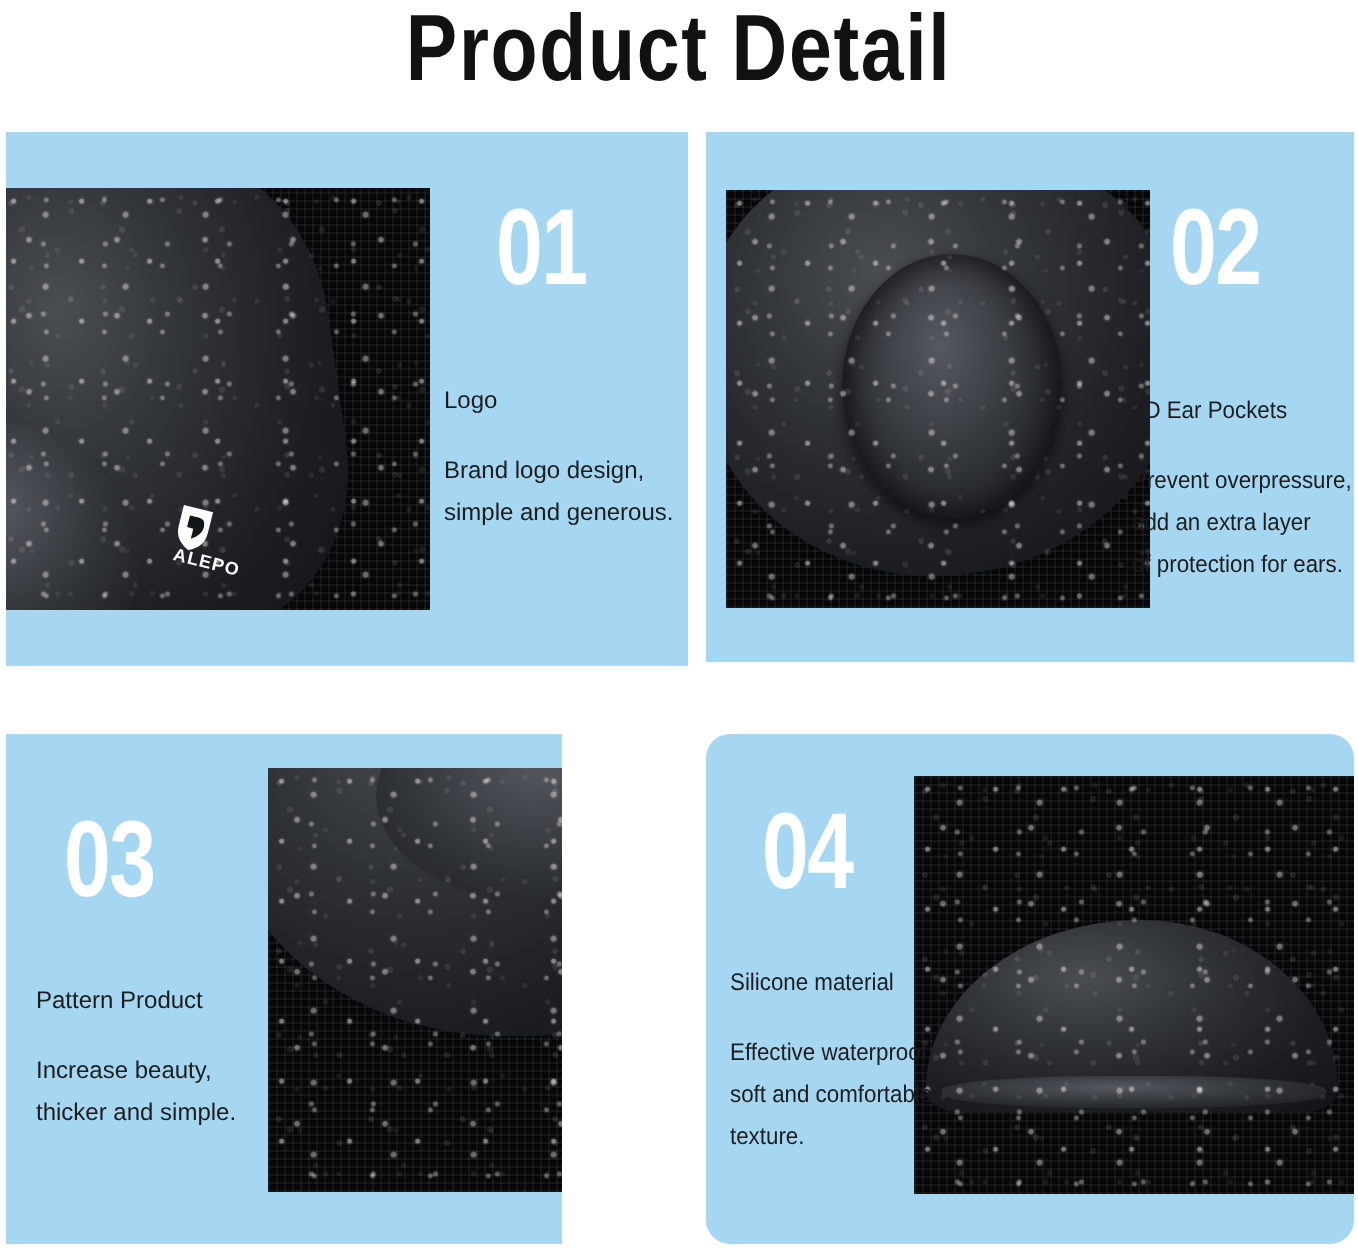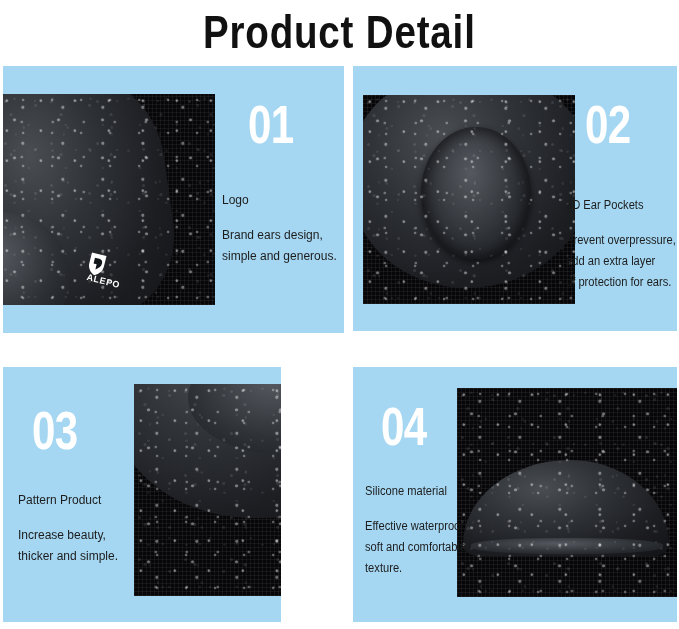--- a/index.html
+++ b/index.html
@@ -16,21 +16,21 @@
   }
 
   
   .title-bar {
     position: absolute;
     left: 0;
     top: 0;
     width: 679px;
     height: 62px;
     display: flex;
-    align-items: center;
+    align-items: flex-start;
     justify-content: center;
   }
   .title-text {
     font-family: "Liberation Sans Narrow", "Liberation Sans", sans-serif;
     font-weight: bold;
     font-size: 47px;
     letter-spacing: 1px;
     color: #111111;
     transform: scaleX(0.82);
     transform-origin: center center;
@@ -40,21 +40,21 @@
 
   
   .panel {
     position: absolute;
     background: #a5d7f2;
     overflow: hidden;
   }
   .panel-01 { left: 3px;   top: 66px;  width: 341px; height: 267px; }
   .panel-02 { left: 353px; top: 66px;  width: 324px; height: 265px; }
   .panel-03 { left: 3px;   top: 367px; width: 278px; height: 255px; }
-  .panel-04 { left: 353px; top: 367px; width: 324px; height: 255px; }
+  .panel-04 { left: 353px; top: 367px; width: 324px; height: 255px; border-radius: 12px; }
 
   
   .photo {
     position: absolute;
     background-color: #0d0d0f;
     overflow: hidden;
   }
   .photo::after {
     content: "";
     position: absolute;
@@ -185,21 +185,21 @@
       <path d="M6.2 5.4 L10.6 5.4 Q14.4 5.4 14.4 9.3 Q14.4 13.6 9.4 16.6 L9.4 11.4 L6.2 11.4 Z" fill="#12151a"></path>
     </svg>
     <div class="wordmark">ALEPO</div>
   </div>
 
   <div class="num" style="left:245px; top:31px;">01</div>
 
   <div class="copy" style="left:219px; top:126px; width:122px;">
     <p class="heading">Logo</p>
     <p class="body">
-      <span>Brand ears design,</span>
+      <span>Brand logo design,</span>
       <span>simple and generous.</span>
     </p>
   </div>
 </div>
 
 <div class="panel panel-02">
 
   <div class="photo" style="left:10px; top:29px; width:212px; height:209px;">
     <div class="mesh"></div>
     <div class="cap" style="left:-12px; top:-22px; width:240px; height:215px; border-radius:46% 48% 56% 52%;"></div>

